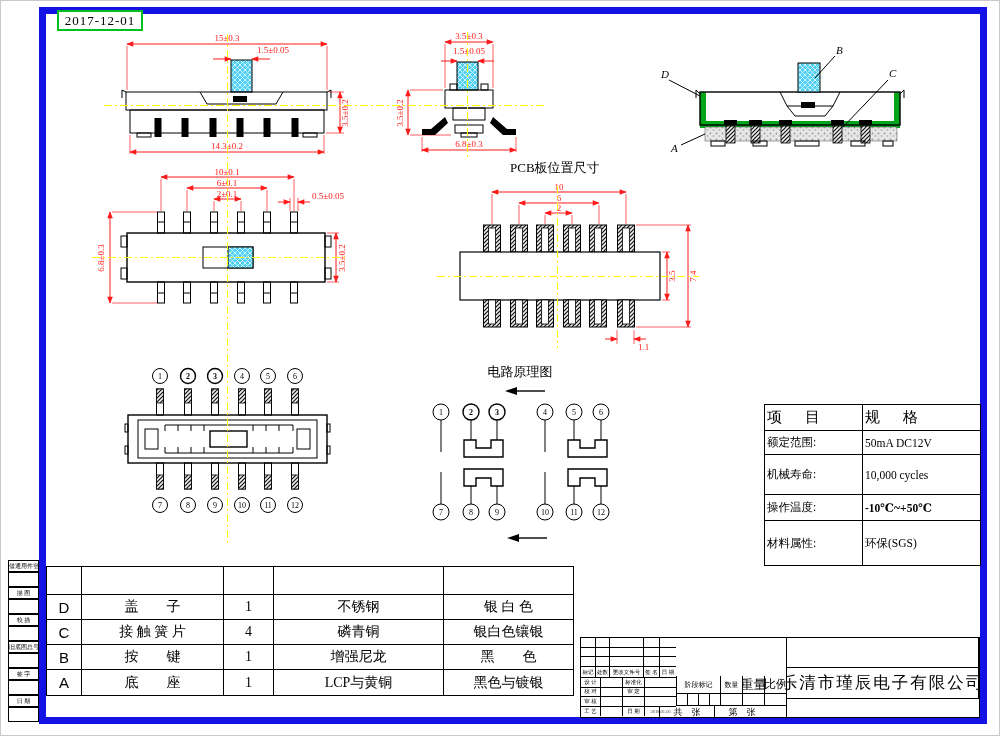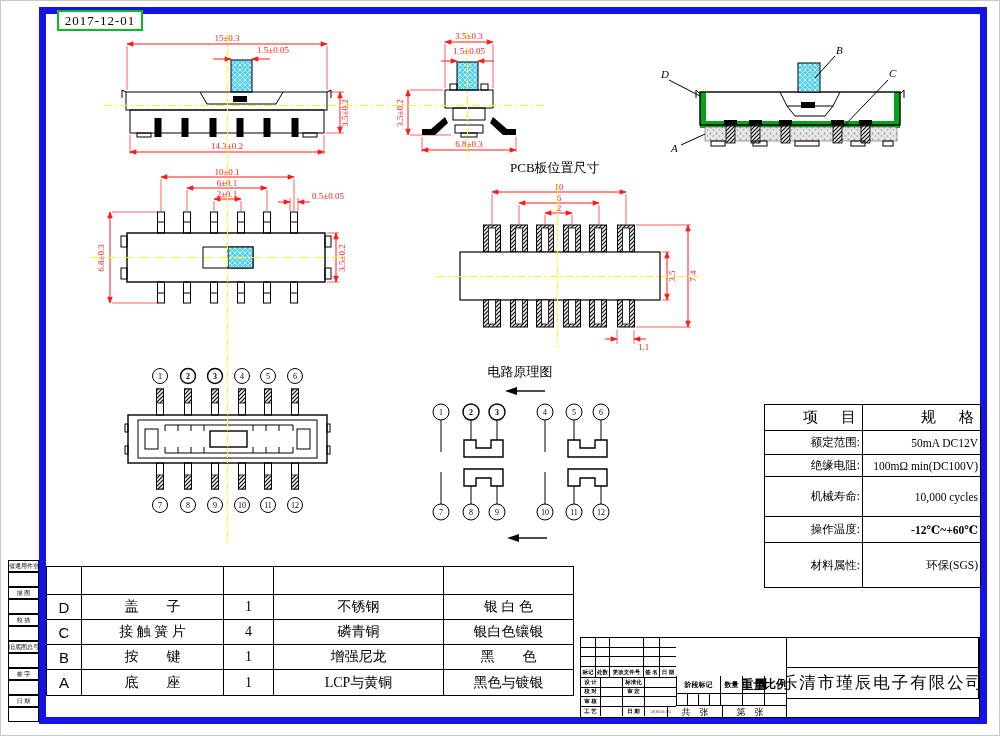--- a/index.html
+++ b/index.html
@@ -29,36 +29,36 @@
   .dim{stroke:#ff1a1a;stroke-width:1;fill:none;}
   .ext{stroke:#ff1a1a;stroke-width:0.7;fill:none;}
   .dt{font-size:9px;fill:#ff1a1a;font-family:"Liberation Serif","DejaVu Serif",serif;}
   .lbl{font-size:11px;fill:#000;font-style:italic;font-family:"Liberation Serif",serif;}
   .pin-num{font-size:8px;fill:#000;text-anchor:middle;font-family:"Liberation Serif",serif;}
   .pin-bold{font-weight:bold;}
   .sch-title{font-size:13px;fill:#000;text-anchor:middle;font-family:"Liberation Serif",serif;}
   
   .spec{position:absolute;left:764px;top:404px;width:216px;border-collapse:collapse;
         background:#fff;table-layout:fixed;}
-  .spec td{border:1.6px solid #000;text-align:right;font-size:11.5px;padding:2px 2px;overflow:hidden;}
+  .spec td{border:1.6px solid #000;text-align:left;font-size:11.5px;padding:2px 2px;overflow:hidden;}
   .spec .sh{font-size:15px;letter-spacing:4px;}
   .spec .bold{font-weight:bold;}
   
   .bom{position:absolute;left:46px;top:566px;width:527px;border-collapse:collapse;background:#fff;table-layout:fixed;}
   .bom td{border:1.6px solid #000;text-align:center;font-size:14px;padding:0;overflow:hidden;}
   .bom .code{font-family:"Liberation Sans","DejaVu Sans",sans-serif;font-size:15px;}
   
   .tblock{position:absolute;left:580px;top:637px;width:400px;height:81px;background:#fff;
           border:1.6px solid #000;box-sizing:border-box;font-size:7px;}
   .tb-abs{position:absolute;box-sizing:border-box;}
   .cell{border-right:1px solid #000;border-bottom:1px solid #000;box-sizing:border-box;
         display:flex;align-items:center;justify-content:center;overflow:hidden;white-space:nowrap;}
   .partno{font-family:"Liberation Sans","DejaVu Sans",sans-serif;font-size:20px;letter-spacing:1px;}
   .company{font-size:16.5px;letter-spacing:2px;}
-  .tiny{font-size:5.5px;font-weight:bold;}
+  .tiny{font-size:5.5px;}
   .micro{font-size:4.5px;color:#333;}
 </style>
 </head>
 <body>
 
 <div class="sheet"></div>
 
 <svg width="0" height="0" style="position:absolute">
   <defs>
     <marker id="ma" viewBox="0 0 10 10" markerWidth="9" markerHeight="7" refX="9" refY="5" orient="auto-start-reverse" markerUnits="userSpaceOnUse">
@@ -456,31 +456,27 @@
     </colgroup>
   <tbody>
       <tr style="height:26px">
     <td class="sh">项　目</td>
     <td class="sh">规　格</td>
   </tr>
   <tr style="height:24px">
         <td>额定范围:</td>
         <td>50mA DC12V</td>
       </tr>
-  <tr style="height:22px">
-        <td>绝缘电阻:</td>
-        <td>100mΩ min(DC100V)</td>
-      </tr>
   <tr style="height:40px">
         <td>机械寿命:</td>
         <td>10,000 cycles</td>
       </tr>
   <tr style="height:26px">
         <td>操作温度:</td>
-        <td class="bold">-12℃~+60℃</td>
+        <td class="bold">-10℃~+50℃</td>
       </tr>
   <tr style="height:45px">
         <td>材料属性:</td>
         <td>环保(SGS)</td>
       </tr>
 </tbody>
   </table>
 
 <table class="bom">
   <colgroup>
@@ -582,21 +578,21 @@
   </div>
   <div class="tb-abs" style="left:95px;top:56px;width:110px;height:12px;display:grid;grid-template-columns:11px 11px 11px 11px 22px 22px 21px;border-left:1px solid #000;box-sizing:border-box">
     <div class="cell"></div>
       <div class="cell"></div>
       <div class="cell"></div>
       <div class="cell"></div>
       <div class="cell"></div>
       <div class="cell"></div>
       <div class="cell" style="border-right:none"></div>
   </div>
-  <div class="tb-abs" style="left:86px;top:68px;width:110px;height:13px;display:grid;grid-template-columns:55px 54px;border-left:1px solid #000;box-sizing:border-box">
+  <div class="tb-abs" style="left:78px;top:68px;width:110px;height:13px;display:grid;grid-template-columns:55px 54px;border-left:1px solid #000;box-sizing:border-box">
     <div class="cell" style="font-size:9px;border-bottom:none">共　张</div>
     <div class="cell" style="font-size:9px;border-bottom:none;border-right:none">第　张</div>
   </div>
 
   <div class="tb-abs cell" style="left:205px;top:0;width:193px;height:30px;border-left:1px solid #000"></div>
   <div class="tb-abs cell company" style="left:205px;top:30px;width:193px;height:31px;border-left:1px solid #000">乐清市瑾辰电子有限公司</div>
   <div class="tb-abs" style="left:205px;top:61px;width:193px;height:20px;border-left:1px solid #000;box-sizing:border-box"></div>
 </div>
 
 </body></html>

